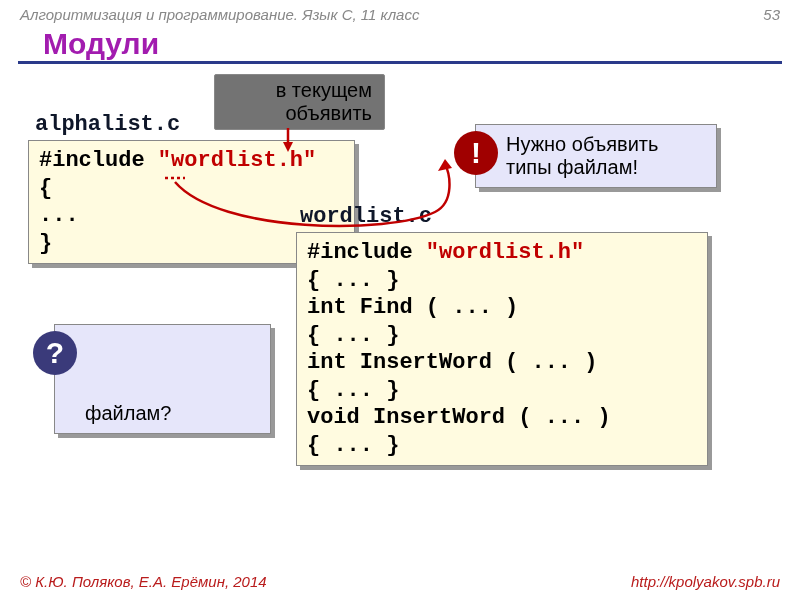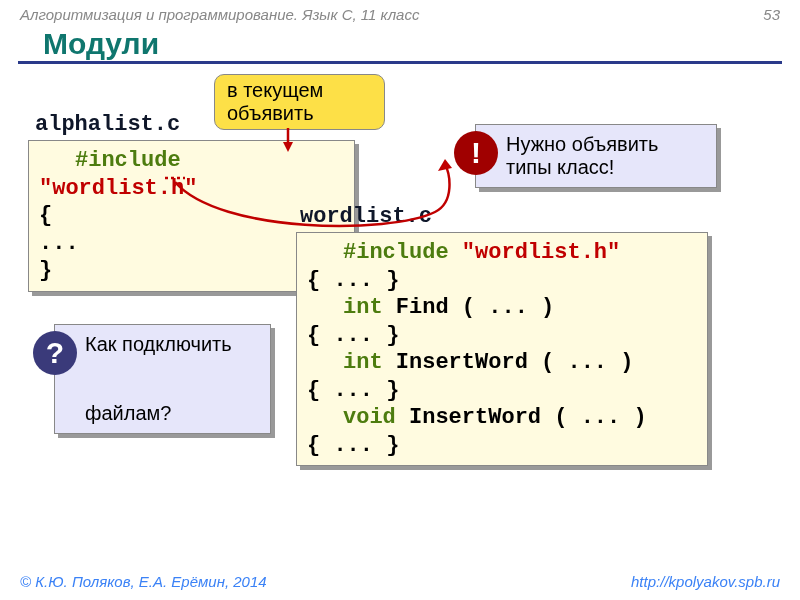--- a/index.html
+++ b/index.html
@@ -16,21 +16,21 @@
     padding: 6px 20px 2px 20px;
     font-size: 15px;
     font-style: italic;
     color: #888;
     display: flex;
     justify-content: space-between;
   }
   .slide-title {
     font-size: 30px;
     font-weight: bold;
-    color: #0f766e;
+    color: #a21caf;
     padding: 2px 25px 0 25px;
     border-bottom: 3px solid #2a3a8a;
     margin: 0 18px 10px 18px;
   }
   .content {
     position: relative;
     padding: 0 18px;
     height: 460px;
   }
   .filename {
@@ -43,37 +43,37 @@
     position: relative;
     background: #fffbe0;
     border: 1px solid #888;
     box-shadow: 4px 4px 0 #999;
     font-family: "Courier New", monospace;
     font-size: 22px;
     font-weight: bold;
     padding: 6px 10px;
     line-height: 1.25;
   }
-  .codebox .kw { color: #4d7c0f; margin-left: 36px; } 
+  .codebox .kw { color: #000000; } 
   .codebox .str { color: #c00000; }
   .callout {
     background: #e6e6fa;
     border: 1px solid #888;
     box-shadow: 4px 4px 0 #999;
     font-size: 20px;
     padding: 8px 10px 8px 30px;
     position: relative;
   }
   .callout-dir {
-    background: #fde047;
+    background: #737373;
     border: 1px solid #888;
     font-size: 20px;
     padding: 4px 12px;
-    border-radius: 10px;
-    text-align: left;
+    border-radius: 2px;
+    text-align: right;
     line-height: 1.15;
   }
   .badge {
     position: absolute;
     left: -22px;
     top: 6px;
     width: 44px;
     height: 44px;
     border-radius: 50%;
     color: #fff;
@@ -86,21 +86,21 @@
   .badge-exclaim { background: #a00000; }
   .badge-question { background: #3a3a7a; }
   .footer {
     position: absolute;
     bottom: 6px;
     left: 0;
     right: 0;
     padding: 4px 20px;
     font-size: 15px;
     font-style: italic;
-    color: #3b82f6;
+    color: #b91c1c;
     display: flex;
     justify-content: space-between;
   }
   .arrow1, .arrow2 { stroke: #c00000; stroke-width: 2.5; fill: none; }
   .arrow-head { fill: #c00000; }
 </style>
 </head>
 <body>
 
 <div class="header-bar">
@@ -125,42 +125,42 @@
     <span>{</span><br>
     <span>  ...</span><br>
     <span>}</span>
   </div>
 
   <div class="callout" style="position:absolute; left:475px; top:50px; width:200px;">
     <div class="badge badge-exclaim">
       <span>!</span>
     </div>
     <span>Нужно объявить</span><br>
-    <span>типы класс!</span>
+    <span>типы файлам!</span>
   </div>
 
   <div style="position:absolute; left:300px; top:130px;" class="filename">wordlist.c</div>
 
   <div class="codebox" style="position:absolute; left:296px; top:158px; width:390px;">
     <span class="kw">#include</span>
     <span class="str">"wordlist.h"</span><br>
     <span>{ ... }</span><br>
     <span class="kw">int</span><span> Find ( ... )</span><br>
     <span>{ ... }</span><br>
     <span class="kw">int</span><span> InsertWord ( ... )</span><br>
     <span>{ ... }</span><br>
     <span class="kw">void</span><span> InsertWord ( ... )</span><br>
     <span>{ ... }</span>
   </div>
 
   <div class="callout" style="position:absolute; left:54px; top:250px; width:175px;">
     <div class="badge badge-question">
       <span>?</span>
     </div>
-    <span>Как подключить</span><br>
+    <br>
     <br>
     <br>
     <span>файлам?</span>
   </div>
 
   <svg style="position:absolute; left:0; top:0;" width="760" height="460">
 
     <path class="arrow1" d="M 288 54 L 288 72"></path>
     <polygon class="arrow-head" points="288,78 283,68 293,68"></polygon>
 

